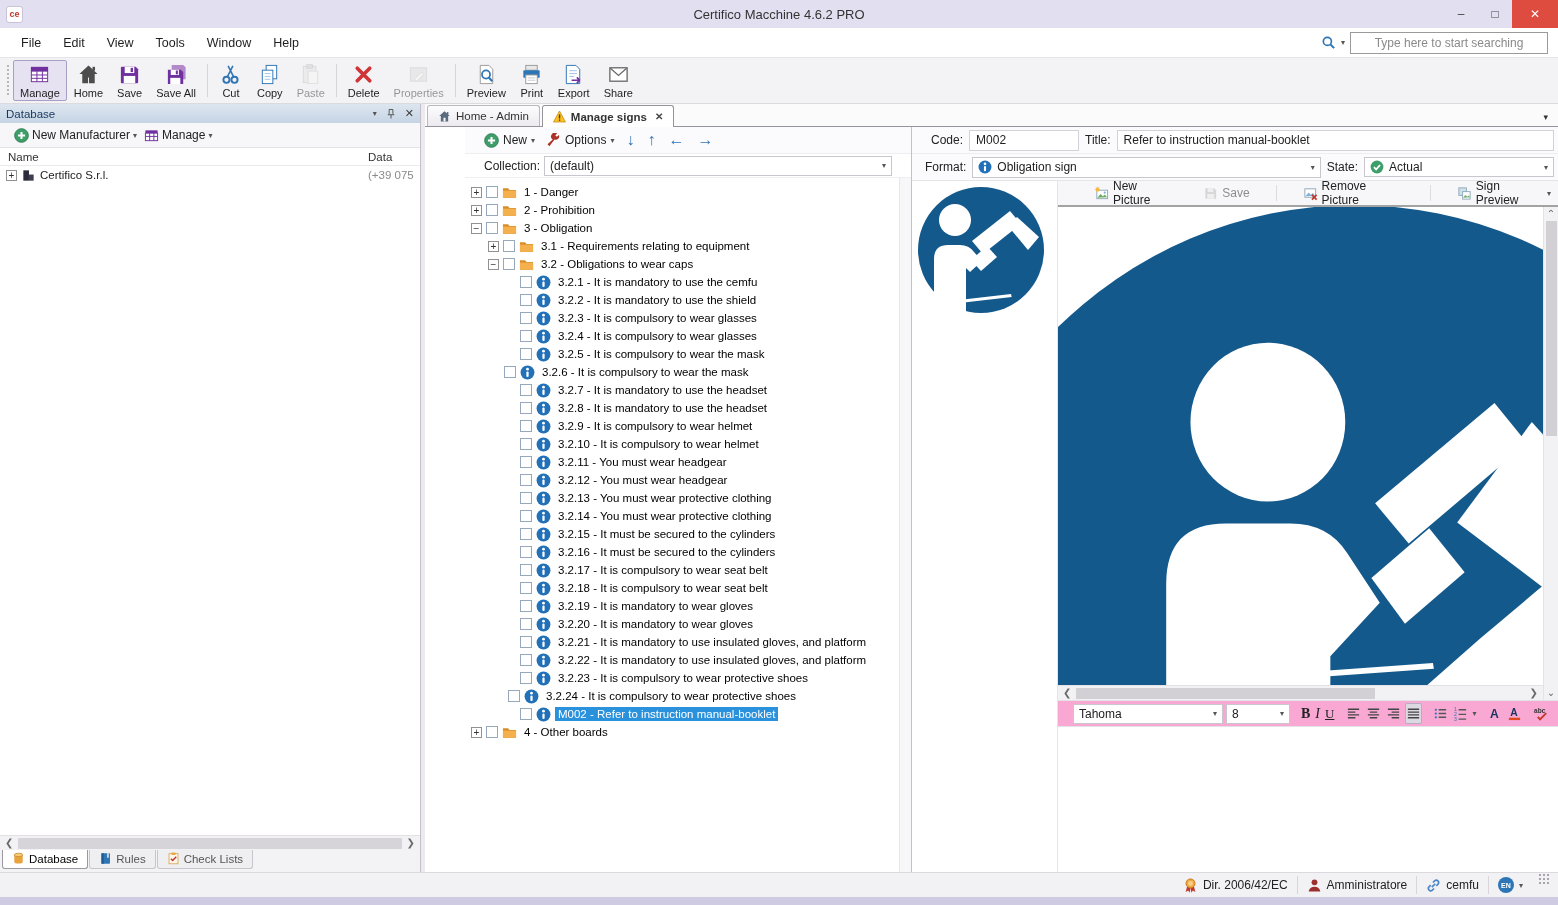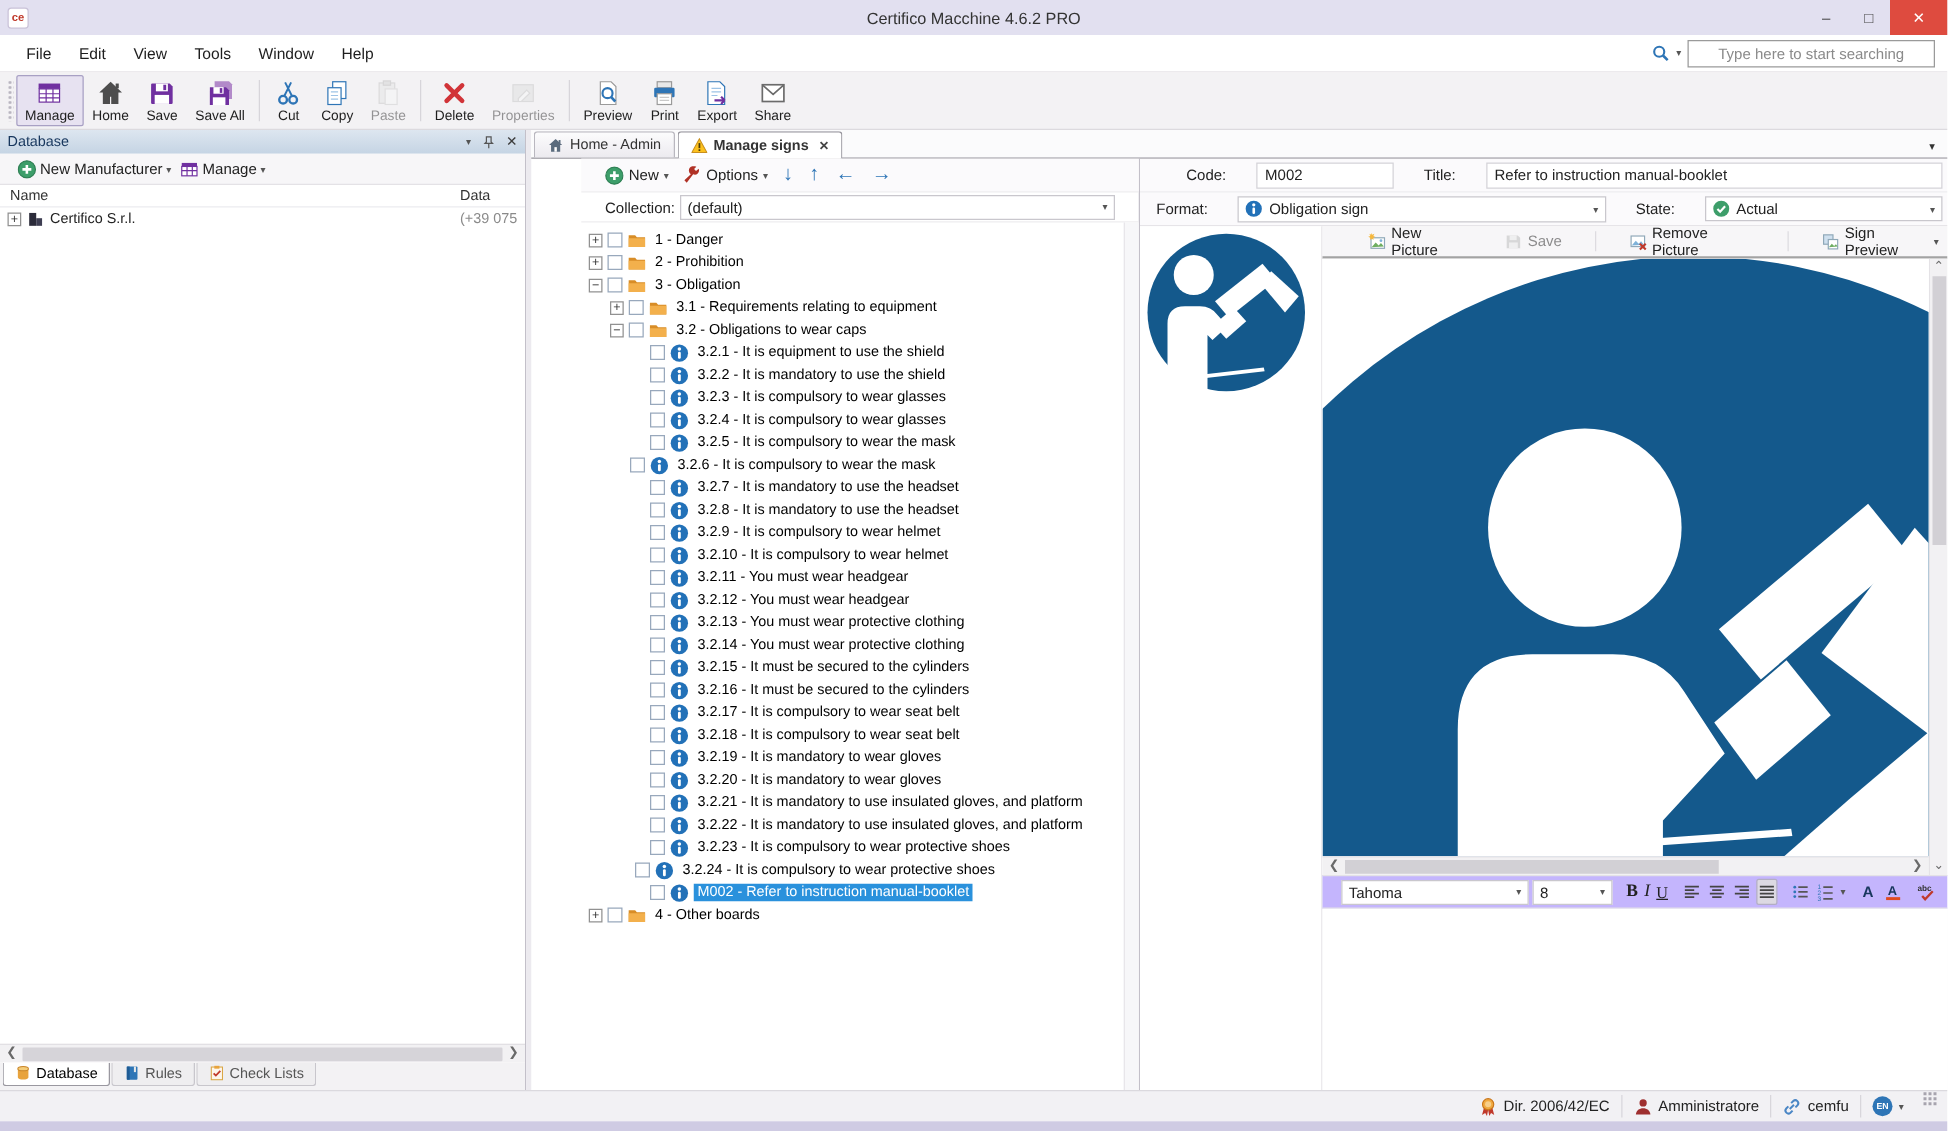--- a/index.html
+++ b/index.html
@@ -87,21 +87,21 @@
   .expander { width:11px; height:11px; border:1px solid #919191; background:#fff; font-size:10px; line-height:9px; text-align:center; color:#333; flex:none; margin-right:4px; }
   .exp-spacer { width:15px; flex:none; }
   .cb { width:12px; height:12px; border:1px solid #98a8bc; background:#fff; flex:none; margin-right:4px; }
   .tree-ic { flex:none; margin-right:4px; }
   .tree-ic svg { width:15px; height:15px; }
   .tree-label { padding:1px 3px; color:#000; }
   .tree-label.sel { background:#2a91dc; color:#fff; }
 
   
   .detail-panel { flex:1; display:flex; flex-direction:column; min-width:0; background:#fbfafc; }
-  .dp-row { height:27px; display:flex; align-items:center; gap:24px; padding:0 4px; flex:none; }
+  .dp-row { height:27px; display:flex; align-items:center; gap:6px; padding:0 4px; flex:none; }
   .dp-row .lbl { font-size:12px; color:#222; white-space:nowrap; }
   .field { background:#fff; border:1px solid #d4d2d8; height:21px; display:flex; align-items:center; padding:0 6px; font-size:12px; }
   .ic14 svg { width:14px; height:14px; }
   .dp-main { flex:1; display:flex; min-height:0; }
   .thumb-col { width:146px; flex:none; background:#fff; border-right:1px solid #e6e4e8; padding:3px; }
   .thumb-col svg { width:132px; height:132px; }
   .preview-col { flex:1; display:flex; flex-direction:column; min-width:0; }
   .pic-toolbar { height:26px; background:#f7f6f8; border-bottom:2px solid #a3a3a3; display:flex; align-items:center; gap:20px; padding:0 3px; font-size:12px; flex:none; }
   .pic-btn { display:flex; align-items:center; gap:4px; padding:2px 4px; }
   .pic-btn svg { width:15px; height:15px; }
@@ -110,21 +110,21 @@
   .preview-area { flex:1; display:flex; min-height:0; background:#fff; }
   .canvas-wrap { flex:1; display:flex; flex-direction:column; min-width:0; }
   .canvas { flex:1; position:relative; overflow:hidden; background:#fff; }
   .canvas svg { position:absolute; inset:0; width:100%; height:100%; }
   .h-scroll { height:15px; background:#f2f1f3; border-top:1px solid #e4e2e6; display:flex; align-items:center; padding:0 2px; flex:none; }
   .h-scroll .sc-thumb { width:62%; height:11px; background:#d2d0d5; margin:0 2px; }
   .h-scroll .spring { flex:1; }
   .v-scroll { width:15px; background:#f2f1f3; border-left:1px solid #e4e2e6; display:flex; flex-direction:column; align-items:center; padding:2px 0; flex:none; }
   .v-scroll .sc-thumb { width:11px; height:44%; background:#d2d0d5; margin:2px 0; }
   .v-scroll .spring { flex:1; }
-  .editor-toolbar { height:27px; background:#c4b5fd; border-top:1px solid #e4e2e6; border-bottom:1px solid #e4e2e6; display:flex; align-items:center; gap:3px; padding:0 3px; flex:none; }
+  .editor-toolbar { height:27px; background:#f9a8d4; border-top:1px solid #e4e2e6; border-bottom:1px solid #e4e2e6; display:flex; align-items:center; gap:3px; padding:0 3px; flex:none; }
   .fmt-btn { width:22px; height:21px; display:flex; align-items:center; justify-content:center; border:1px solid transparent; border-radius:2px; }
   .fmt-btn svg { width:15px; height:15px; }
   .fmt-btn.active { background:#dcd9e2; border-color:#b3aec4; }
   .glyph-b { font-family:"Liberation Serif",serif; font-weight:bold; font-size:14px; }
   .glyph-i { font-family:"Liberation Serif",serif; font-style:italic; font-size:14px; }
   .glyph-u { font-family:"Liberation Serif",serif; text-decoration:underline; font-size:13px; }
   .editor-area { height:145px; background:#fff; flex:none; }
 
   
   .statusbar { height:25px; background:#f2f1f4; border-top:1px solid #dbd9de; display:flex; justify-content:flex-end; padding:0 8px; flex:none; }
@@ -521,21 +521,21 @@
               <div class="tree-row" style="padding-left:40px">
                 <span class="exp-spacer"></span>
                 <span class="cb"></span>
                 <span class="tree-ic">
                   <svg viewBox="0 0 16 16">
                     <circle cx="8" cy="8" r="7.4" fill="#2271b8"></circle>
                     <circle cx="8" cy="4.4" r="1.5" fill="#fff"></circle>
                     <rect x="6.8" y="6.8" width="2.4" height="6" rx="1.1" fill="#fff"></rect>
                   </svg>
                 </span>
-                <span class="tree-label">3.2.1 - It is equipment to use the shield</span>
+                <span class="tree-label">3.2.1 - It is mandatory to use the cemfu</span>
               </div>
               <div class="tree-row" style="padding-left:40px">
                 <span class="exp-spacer"></span>
                 <span class="cb"></span>
                 <span class="tree-ic">
                   <svg viewBox="0 0 16 16">
                     <circle cx="8" cy="8" r="7.4" fill="#2271b8"></circle>
                     <circle cx="8" cy="4.4" r="1.5" fill="#fff"></circle>
                     <rect x="6.8" y="6.8" width="2.4" height="6" rx="1.1" fill="#fff"></rect>
                   </svg>

